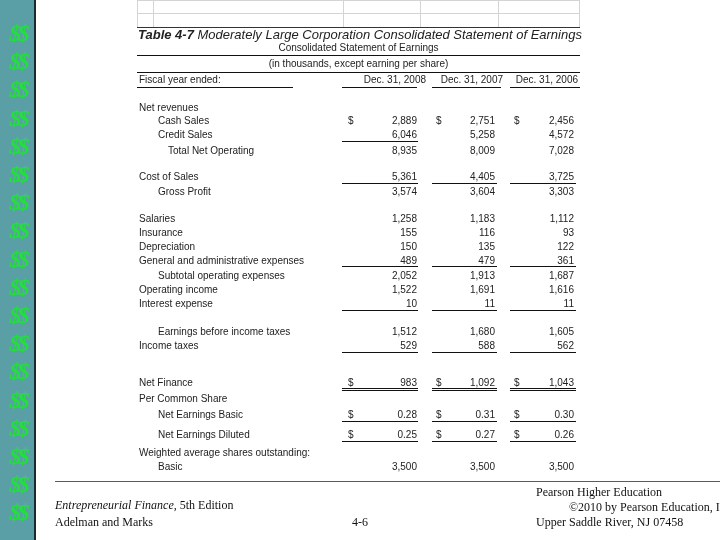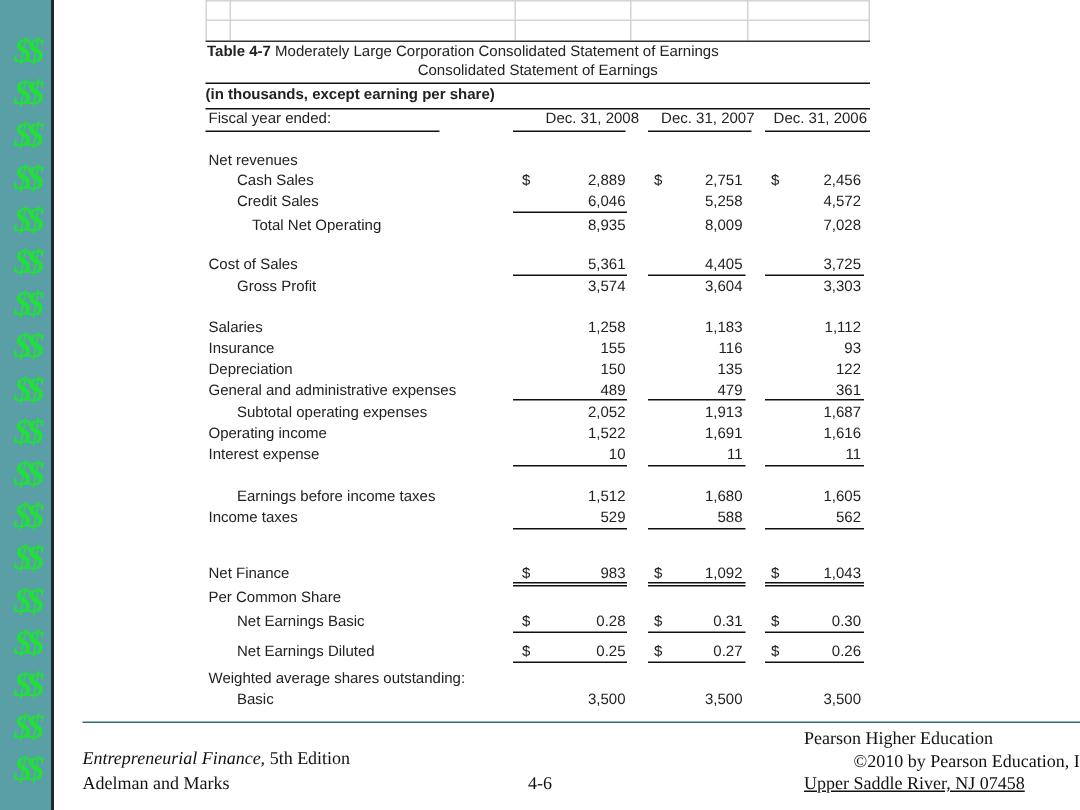--- a/index.html
+++ b/index.html
@@ -9,21 +9,21 @@
              border-right:2px solid #1b2a2c; box-sizing:border-box; }
   .sidebar .glyph { position:absolute; left:3px; width:30px; text-align:center;
                     font-family:"Liberation Serif", serif; font-style:italic; font-weight:bold;
                     font-size:23px; color:#22e03a; letter-spacing:-3px; line-height:24px; }
   .grid { position:absolute; left:137px; top:0; width:443px; height:27px; }
   .grid .h { position:absolute; left:0; width:443px; height:1px; background:#d4d4d4; }
   .grid .v { position:absolute; top:0; width:1px; height:27px; background:#d4d4d4; }
   .t { position:absolute; white-space:nowrap; font-size:10px; line-height:12px; color:#222; }
   .r { text-align:right; }
   .line { position:absolute; height:1px; background:#111; }
-  .title { font-size:10px; }
+  .title { font-size:13px;font-style:italic; }
   .title b { font-weight:bold; }
   .footer-rule { position:absolute; left:55px; top:481px; width:665px; height:1px; background:#2f6e76; }
   .foot { position:absolute; font-family:"Liberation Serif", serif; font-size:12px; color:#111; white-space:nowrap; line-height:15px; }
 </style>
 </head>
 <body>
 
 <div class="sidebar" id="sidebar">
     <div class="glyph" style="top: 22px;">$$</div>
     <div class="glyph" style="top: 50.2px;">$$</div>
@@ -53,21 +53,21 @@
   <div class="v" style="left:206px"></div>
   <div class="v" style="left:283px"></div>
   <div class="v" style="left:361px"></div>
   <div class="v" style="left:442px"></div>
 </div>
 <div class="line" style="left:137px;top:27px;width:443px;background:#333;"></div>
 
 <div class="t title" style="left:138px;top:29px;"><b>Table 4-7</b> <span>Moderately Large Corporation Consolidated Statement of Earnings</span></div>
 <div class="t" style="left:137px;top:42px;width:443px;text-align:center;">Consolidated Statement of Earnings</div>
 <div class="line" style="left:137px;top:55px;width:443px;"></div>
-<div class="t" style="left:137px;top:58px;width:443px;font-weight:bold;">(in thousands, except earning per share)</div>
+<div class="t" style="left:137px;top:58px;width:443px;text-align:center;font-weight:normal;">(in thousands, except earning per share)</div>
 <div class="line" style="left:137px;top:72px;width:443px;"></div>
 <div class="t" style="left:139px;top:74px;">Fiscal year ended:</div>
 <div class="t r" style="left:330px;top:74px;width:96px;">Dec. 31, 2008</div>
 <div class="t r" style="left:424px;top:74px;width:79px;">Dec. 31, 2007</div>
 <div class="t r" style="left:500px;top:74px;width:78px;">Dec. 31, 2006</div>
 <div class="line" style="left:137px;top:87px;width:156px;"></div>
 <div class="line" style="left:342px;top:87px;width:75px;"></div>
 <div class="line" style="left:432px;top:87px;width:69px;"></div>
 <div class="line" style="left:510px;top:87px;width:70px;"></div>
 
@@ -185,13 +185,13 @@
     <div class="line" style="left: 432px; width: 65px; top: 441px;"></div>
     <div class="line" style="left: 510px; width: 66px; top: 441px;"></div>
   </div>
 
 <div class="footer-rule"></div>
 <div class="foot" style="left:55px;top:498px;"><i>Entrepreneurial Finance,</i><span> 5th Edition</span></div>
 <div class="foot" style="left:55px;top:515px;">Adelman and Marks</div>
 <div class="foot" style="left:352px;top:515px;">4-6</div>
 <div class="foot" style="left:536px;top:485px;">Pearson Higher Education</div>
 <div class="foot" style="left:536px;top:500px;margin-left:33px;">©2010 by Pearson Education, Inc.</div>
-<div class="foot" style="left:536px;top:515px;text-decoration:underline;">Upper Saddle River, NJ 07458</div>
+<div class="foot" style="left:536px;top:515px;">Upper Saddle River, NJ 07458</div>
 
 </body></html>

